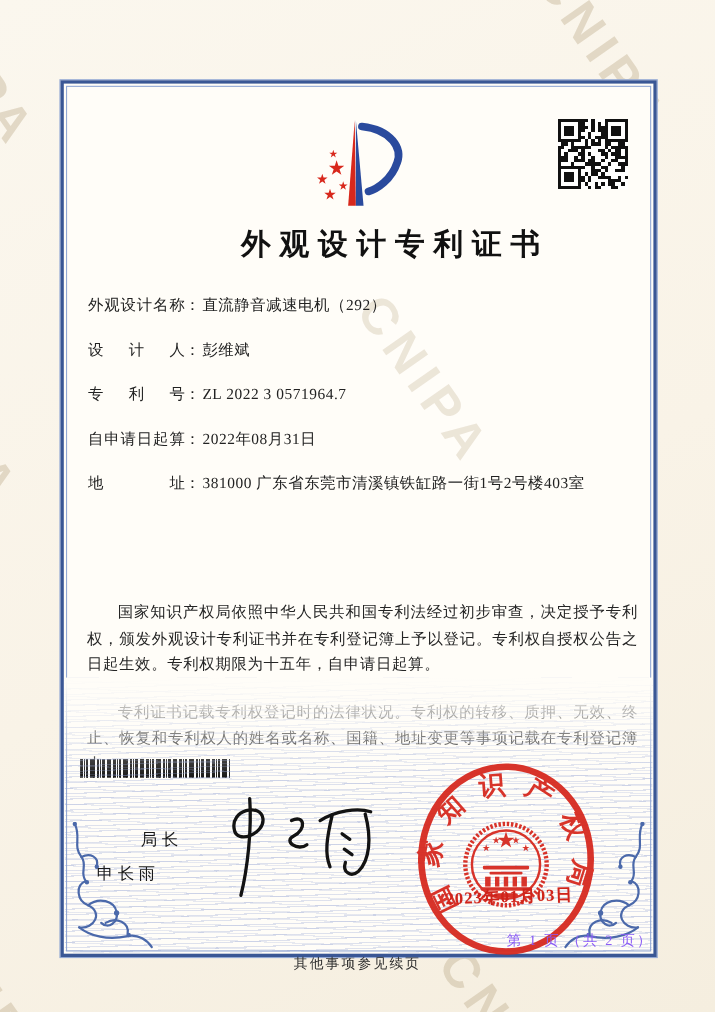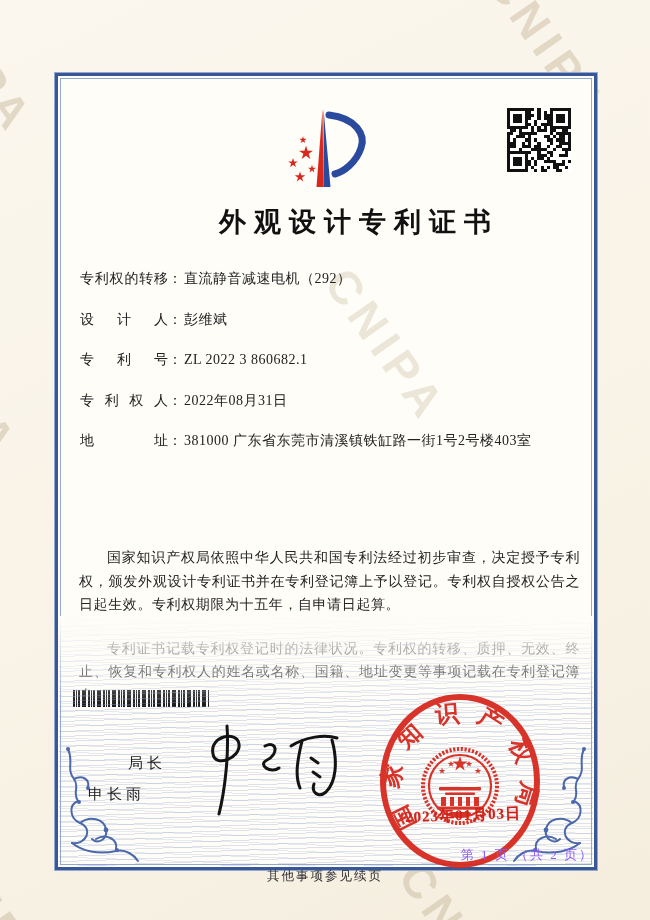--- a/index.html
+++ b/index.html
@@ -382,30 +382,30 @@
         <rect x="12" y="20" width="1" height="1" fill="#111"></rect>
         <rect x="16" y="20" width="1" height="1" fill="#111"></rect>
         <rect x="17" y="20" width="1" height="1" fill="#111"></rect>
       </svg>
   </div>
 
   <div class="title">外观设计专利证书</div>
 
   <div class="fields">
     <div class="frow">
-      <span class="flabel">专利权的转移</span><span class="fsep">：</span><span class="fvalue">直流静音减速电机（292）</span>
+      <span class="flabel">外观设计名称</span><span class="fsep">：</span><span class="fvalue">直流静音减速电机（292）</span>
     </div>
     <div class="frow">
       <span class="flabel">设计人</span><span class="fsep">：</span><span class="fvalue">彭维斌</span>
     </div>
     <div class="frow">
-      <span class="flabel">专利号</span><span class="fsep">：</span><span class="fvalue">ZL 2022 3 860682.1</span>
+      <span class="flabel">专利号</span><span class="fsep">：</span><span class="fvalue">ZL 2022 3 0571964.7</span>
     </div>
     <div class="frow">
-      <span class="flabel">专利权人</span><span class="fsep">：</span><span class="fvalue">2022年08月31日</span>
+      <span class="flabel">自申请日起算</span><span class="fsep">：</span><span class="fvalue">2022年08月31日</span>
     </div>
     <div class="frow">
       <span class="flabel">地址</span><span class="fsep">：</span><span class="fvalue">381000 广东省东莞市清溪镇铁缸路一街1号2号楼403室</span>
     </div>
   </div>
 
   <div class="paras">
     <p>国家知识产权局依照中华人民共和国专利法经过初步审查，决定授予专利权，颁发外观设计专利证书并在专利登记簿上予以登记。专利权自授权公告之日起生效。专利权期限为十五年，自申请日起算。</p>
     <p>专利证书记载专利权登记时的法律状况。专利权的转移、质押、无效、终止、恢复和专利权人的姓名或名称、国籍、地址变更等事项记载在专利登记簿上。</p>
   </div>

